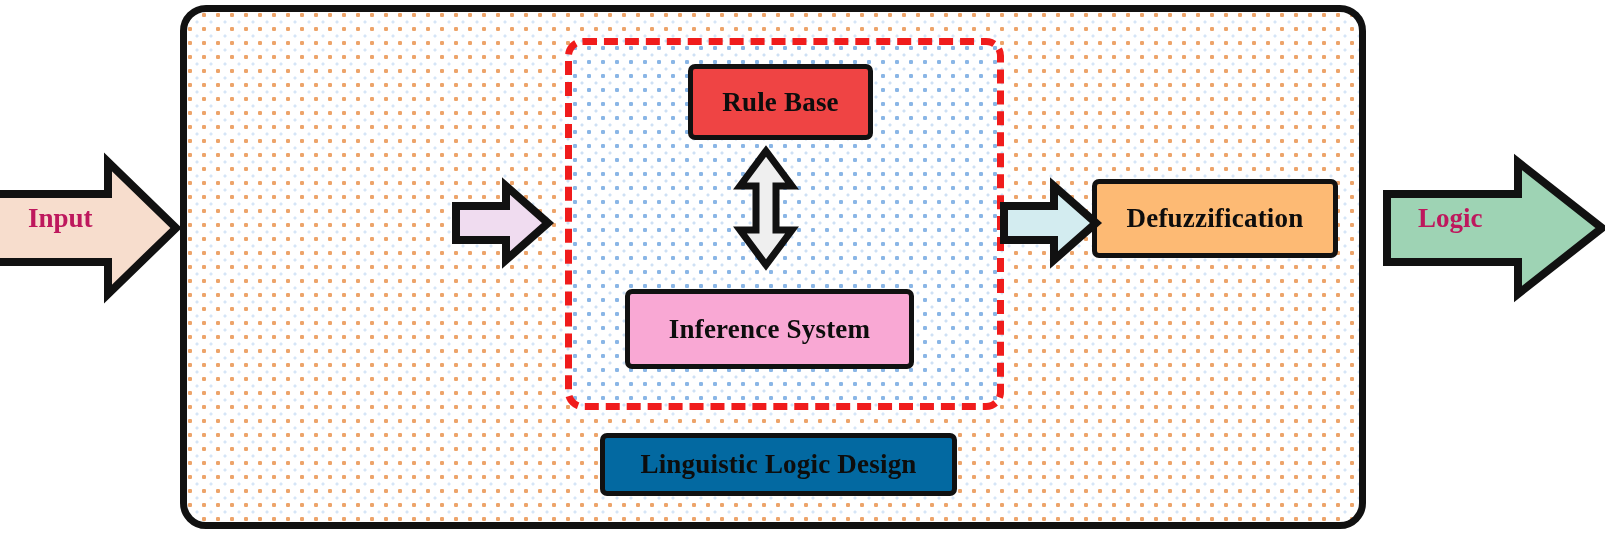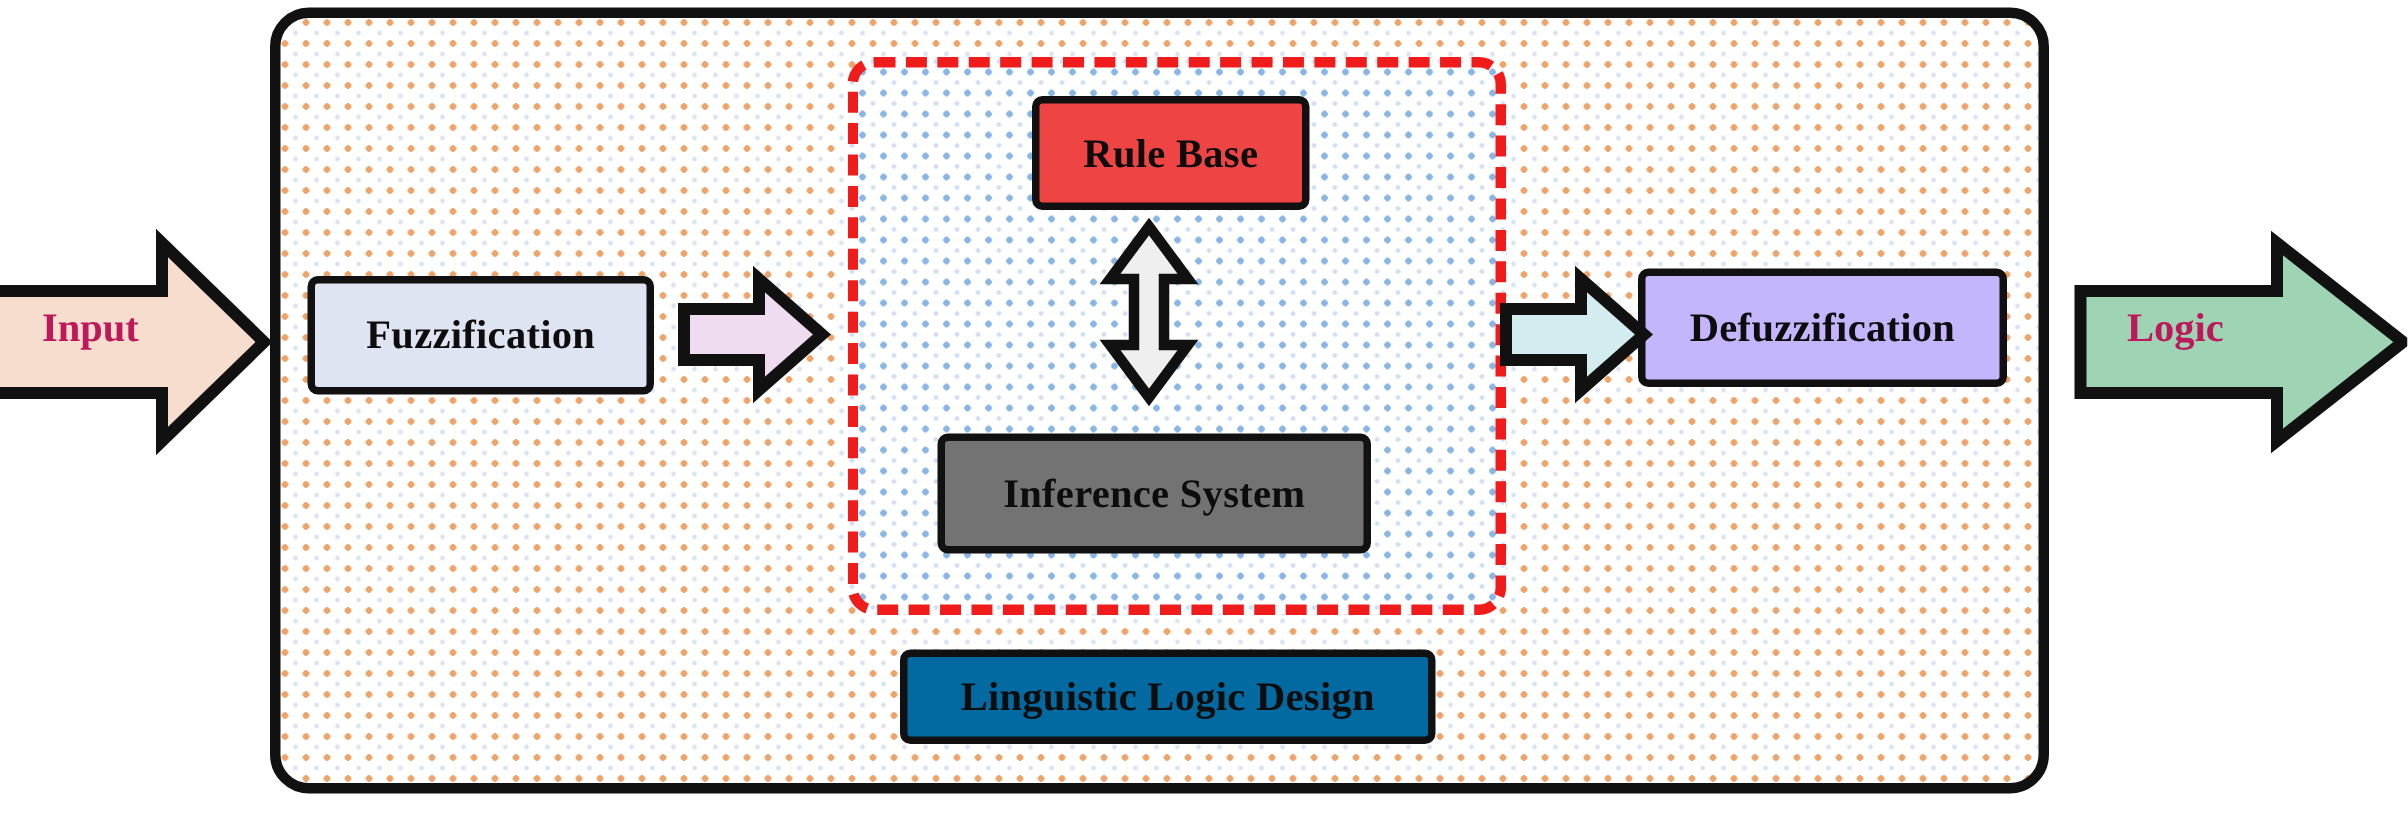--- a/index.html
+++ b/index.html
@@ -77,33 +77,33 @@
   #box-rule-base {
     left: 672px; top: 64px;
     width: 185px; height: 76px;
     background: #ef4444;
     font-size: 27px;
     margin-left: 16px;
   }
   #box-inference-system {
     left: 625px; top: 289px;
     width: 289px; height: 80px;
-    background: #737373;
+    background: #f9a8d4;
     font-size: 27px;
   }
   #box-linguistic-logic {
     left: 600px; top: 433px;
     width: 357px; height: 63px;
     background: #0369a1;
     font-size: 27px;
   }
   #box-defuzzification {
     left: 1092px; top: 179px;
     width: 246px; height: 79px;
-    background: #c4b5fd;
+    background: #fdba74;
     font-size: 27px;
   }
 
   
   .arrow-svg {
     position: absolute;
     overflow: visible;
   }
   .arrow-label {
     position: absolute;
@@ -135,23 +135,20 @@
     <polygon points="-4,36 108,36 108,4 176,70 108,136 108,104 -4,104" fill="#f7ddcd" stroke="#111111" stroke-width="8" stroke-linejoin="miter"></polygon>
   </svg>
   <div id="arrow-input-label" class="arrow-label">Input</div>
 
   <div id="outer-container">
 
     <div id="inference-region"></div>
 
   </div>
 
-  <div id="box-fuzzification" class="proc-box">
-    <span>Fuzzification</span>
-  </div>
 
   <div id="box-rule-base" class="proc-box">
     <span>Rule Base</span>
   </div>
 
   <div id="box-inference-system" class="proc-box">
     <span>Inference System</span>
   </div>
 
   <div id="box-linguistic-logic" class="proc-box">

